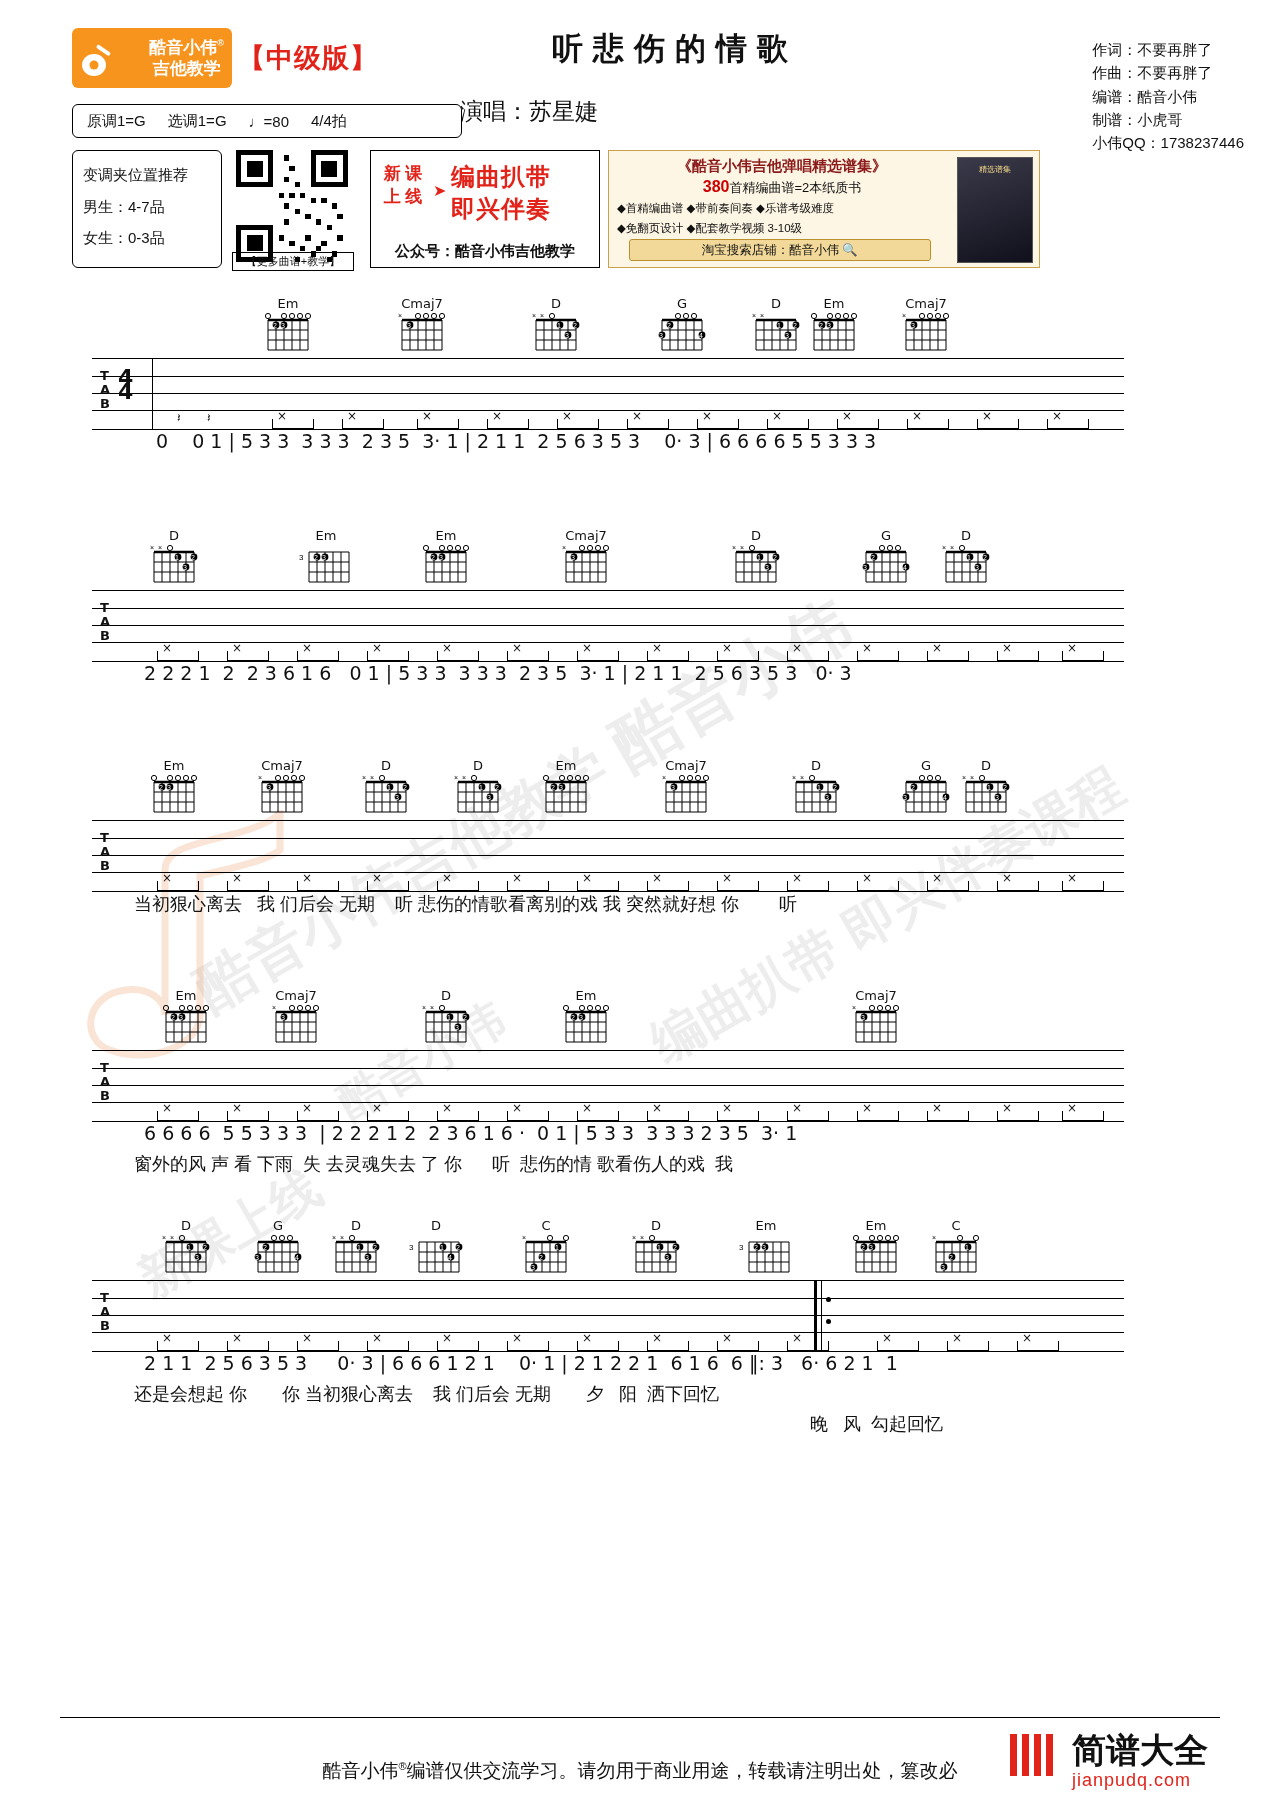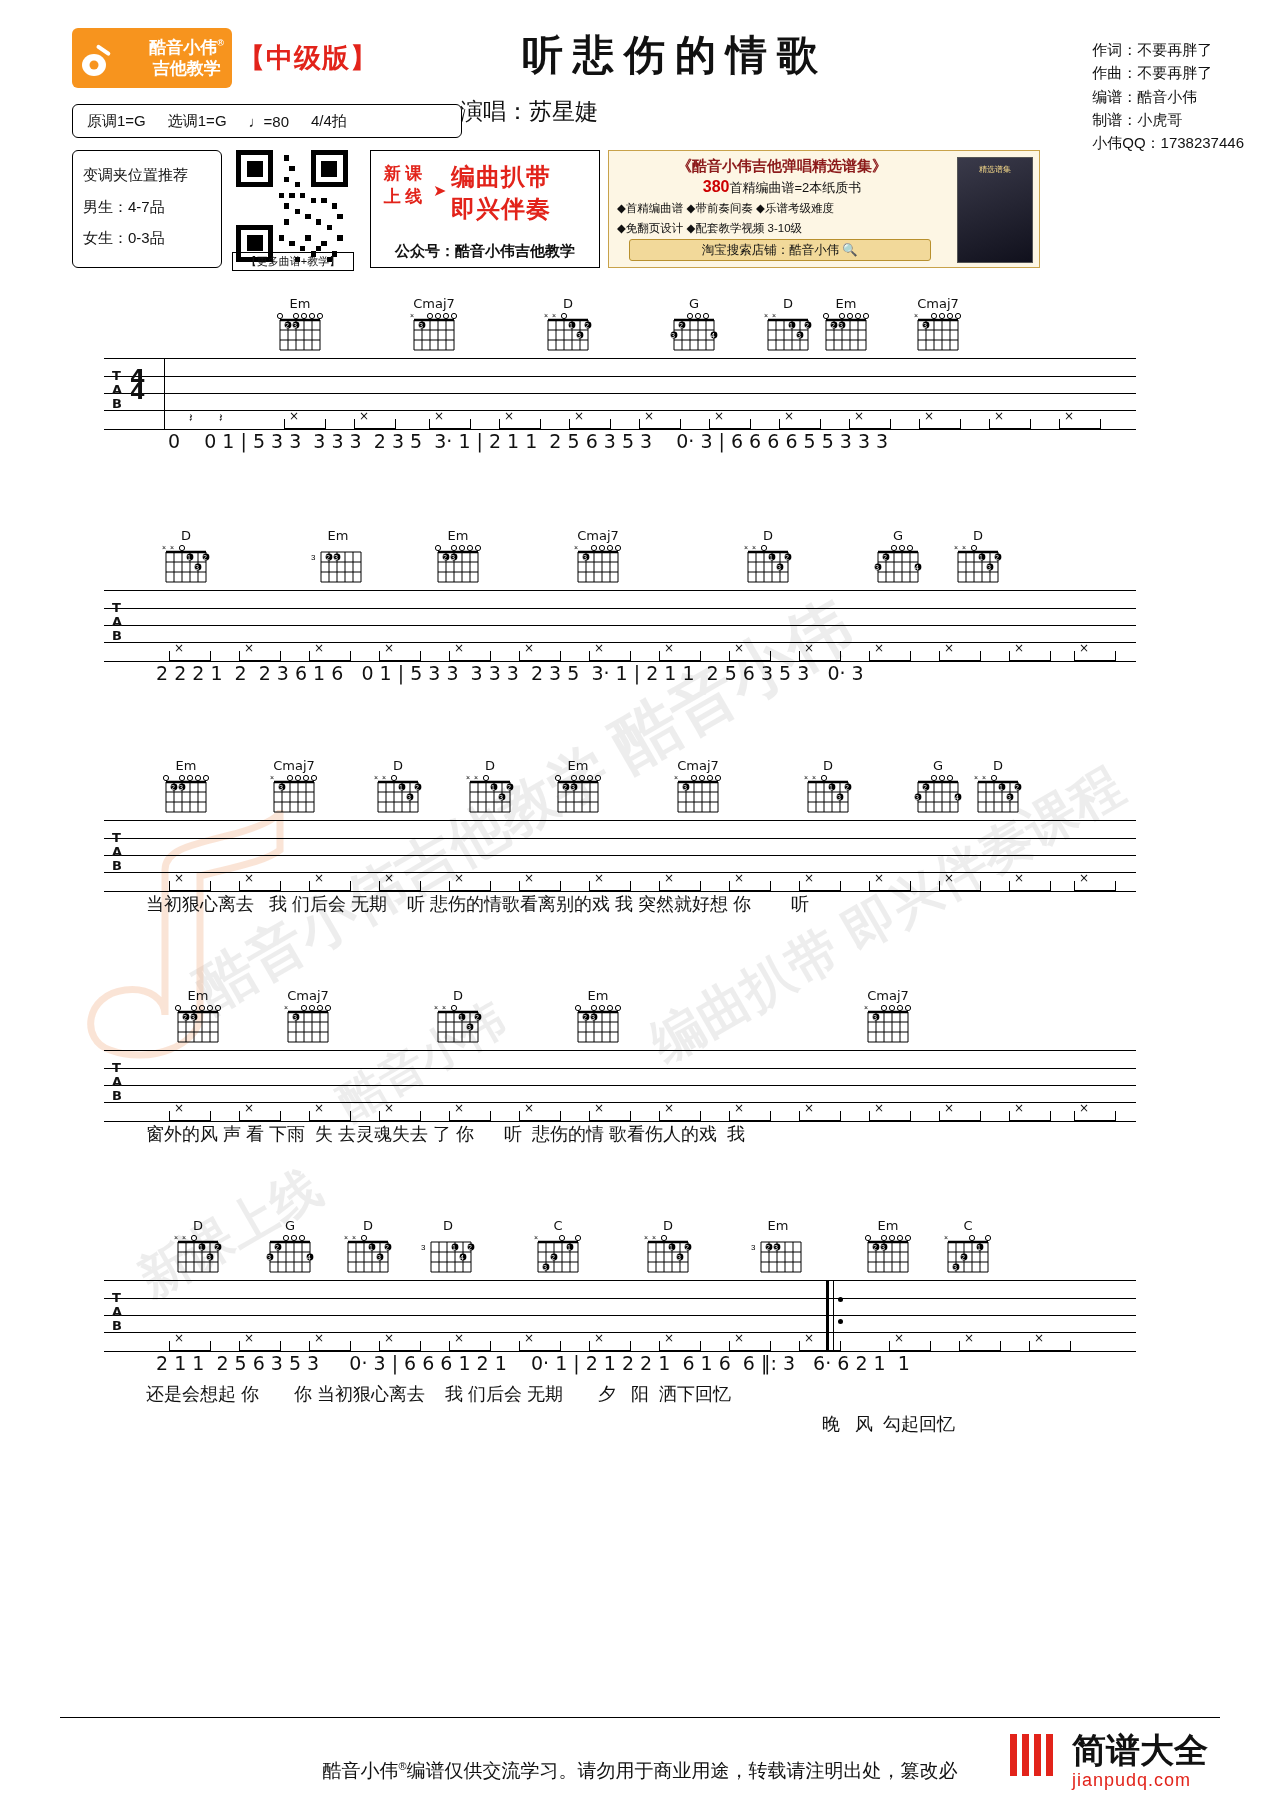--- a/index.html
+++ b/index.html
@@ -9,21 +9,21 @@
     color:#111;position:relative;overflow:hidden;
   }
   .page{position:relative;width:1280px;height:1810px;}
 
   
   .logo-box{position:absolute;left:72px;top:28px;width:160px;height:60px;background:#f7941e;border-radius:6px;display:flex;align-items:center;justify-content:flex-end;padding-right:8px;box-sizing:border-box;}
   .logo-text{color:#fff;font-size:17px;font-weight:bold;line-height:1.25;text-align:center;}
   .logo-guitar{position:absolute;left:6px;top:10px;width:42px;height:40px;}
   .logo-sup{font-size:9px;vertical-align:super;}
   .level-badge{position:absolute;left:238px;top:40px;font-size:27px;font-weight:bold;color:#e2231a;letter-spacing:1px;}
-  .song-title{position:absolute;left:460px;top:28px;width:430px;text-align:center;font-size:41px;font-weight:bold;letter-spacing:10px;font-family:"DejaVu Sans",sans-serif;}
+  .song-title{position:absolute;left:460px;top:28px;width:430px;text-align:center;font-size:31px;font-weight:bold;letter-spacing:10px;font-family:"DejaVu Sans",sans-serif;}
   .singer{position:absolute;left:460px;top:96px;width:400px;text-align:left;font-size:23px;}
   .credits{position:absolute;right:36px;top:38px;text-align:left;font-size:15px;line-height:1.55;}
   .credits div{white-space:nowrap;}
 
   .keybox{position:absolute;left:72px;top:104px;width:390px;height:34px;border:1.5px solid #000;border-radius:6px;display:flex;align-items:center;gap:22px;padding-left:14px;box-sizing:border-box;font-size:15px;}
   .capo{position:absolute;left:72px;top:150px;width:150px;height:118px;border:1.5px solid #000;border-radius:6px;box-sizing:border-box;font-size:15px;padding:8px 0 0 10px;line-height:2.1;}
 
   .qr{position:absolute;left:236px;top:150px;width:130px;height:118px;}
   .qr canvas,.qr .qrimg{width:112px;height:112px;}
   .qr-caption{position:absolute;left:232px;top:252px;width:120px;border:1px solid #000;font-size:11px;text-align:center;padding:1px 0;}
@@ -45,21 +45,21 @@
   .wm{position:absolute;inset:0;pointer-events:none;}
   .wm span{position:absolute;color:rgba(0,0,0,0.07);font-weight:bold;white-space:nowrap;transform:rotate(-30deg);}
   .wm .w1{left:600px;top:640px;font-size:66px;}
   .wm .w2{left:170px;top:840px;font-size:58px;}
   .wm .w3{left:620px;top:880px;font-size:52px;}
   .wm .w4{left:130px;top:1200px;font-size:50px;}
   .wm .w5{left:330px;top:1030px;font-size:46px;}
   .note-wm{position:absolute;left:70px;top:810px;width:230px;height:260px;opacity:.28;}
 
   
-  .system{position:absolute;left:12px;width:1215px;}
+  .system{position:absolute;left:0;width:1215px;}
   .chordrow{position:relative;height:62px;}
   .chord{position:absolute;width:66px;}
   .chord .nm{font-size:13px;text-align:center;height:14px;font-family:"DejaVu Sans",sans-serif;}
   .chord svg{display:block;margin:0 auto;}
   .tab{position:relative;height:72px;margin-left:92px;width:1032px;border-top:1.3px solid #000;border-bottom:1.3px solid #000;box-sizing:border-box;}
   .tab .ln{position:absolute;left:0;width:100%;height:1px;background:#000;}
   .tabletters{position:absolute;left:74px;font-size:13px;font-weight:bold;line-height:1.0;font-family:"DejaVu Sans",sans-serif;}
   .tabletters div{height:14px;}
   .barline{position:absolute;width:1.3px;background:#000;top:0;bottom:0;}
   .xmark{position:absolute;font-size:12px;font-family:"DejaVu Sans",sans-serif;}
@@ -1101,20 +1101,23 @@
       <div class="hook" style="left:485px;top:60px;width:40px"></div>
         <div class="hook" style="left:555px;top:60px;width:40px"></div>
       <div class="hook" style="left:625px;top:60px;width:40px"></div>
         <div class="hook" style="left:695px;top:60px;width:40px"></div>
       <div class="hook" style="left:765px;top:60px;width:40px"></div>
         <div class="hook" style="left:835px;top:60px;width:40px"></div>
       <div class="hook" style="left:905px;top:60px;width:40px"></div>
         <div class="hook" style="left:970px;top:60px;width:40px"></div>
     </div>
 
+    <div class="numrow">
+      <span class="n" style="left:52px">6 6 6 6  5 5 3 3 3  | 2 2 2 1 2  2 3 6 1 6 ·  0 1 | 5 3 3  3 3 3 2 3 5  3· 1</span>
+    </div>
     <div class="lyricrow">
       <span class="l" style="left:42px">窗外的风 声 看 下雨  失 去灵魂失去 了 你      听  悲伤的情 歌看伤人的戏  我</span>
     </div>
   </div>
 
   <div class="system" style="top:1218px">
     <div class="chordrow">
       <div class="chord" style="left:153px">
         <div class="nm">D</div>
         <svg width="52" height="44" viewBox="0 0 52 44">

